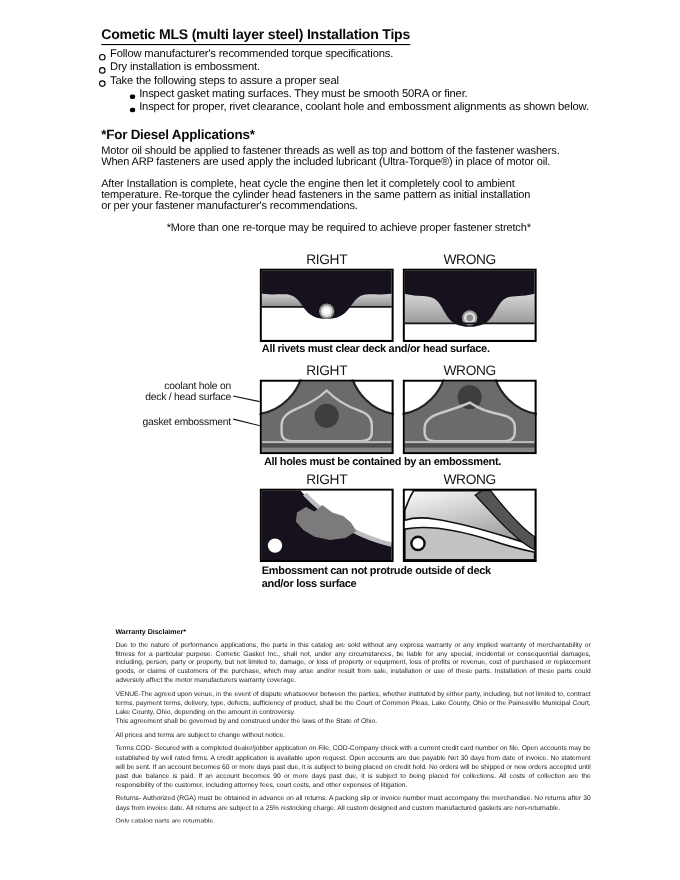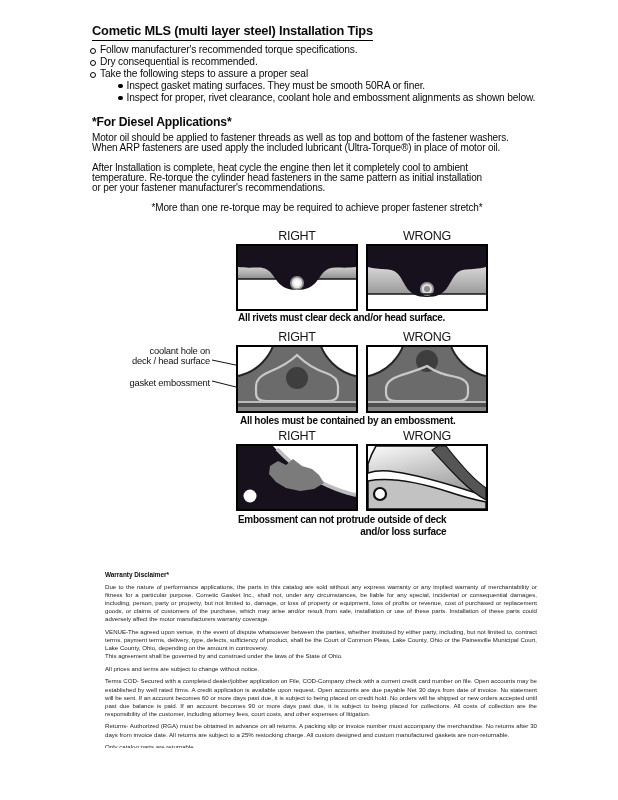--- a/index.html
+++ b/index.html
@@ -8,33 +8,33 @@
     font-family:"Liberation Sans",sans-serif;color:#0a0a0a;overflow:hidden;
   }
   .abs{position:absolute;}
   
   .title{
     left:92px;top:23px;font-size:12.8px;font-weight:bold;letter-spacing:-0.2px;
     border-bottom:1.6px solid #000;padding-bottom:2px;margin:0;
   }
   
   .bullets{left:90px;top:44px;width:470px;font-size:10.2px;letter-spacing:-0.15px;}
-  .b-row{display:flex;align-items:flex-start;line-height:12.1px;}
+  .b-row{display:flex;align-items:center;line-height:12.1px;}
   .b-row.sub{margin-left:28px;}
   .marker-o{width:4px;height:4px;border:1px solid #000;border-radius:50%;margin:3.5px 4px 0 0;flex:none;}
   .marker-f{width:4.5px;height:4.5px;background:#000;border-radius:50%;margin:3.5px 4px 0 0;flex:none;}
   
   .diesel-h{left:92px;top:115px;font-size:12.2px;font-weight:bold;letter-spacing:-0.2px;margin:0;}
   .body-p{
     left:92px;width:450px;font-size:10px;line-height:10.2px;letter-spacing:-0.15px;
     white-space:pre-line;margin:0;
   }
   
   .rw-label{width:122px;text-align:center;font-size:12.5px;letter-spacing:-0.3px;color:#161616;}
-  .caption{font-size:10px;font-weight:bold;letter-spacing:-0.3px;line-height:11.5px;white-space:pre-line;text-align:right;}
+  .caption{font-size:10px;font-weight:bold;letter-spacing:-0.3px;line-height:11.5px;white-space:pre-line;}
   .annot{
     width:100px;text-align:right;font-size:9.4px;line-height:9.8px;
     letter-spacing:-0.2px;white-space:pre-line;color:#111;
   }
   .panel{display:block;}
   
   .disclaimer{left:105px;top:571px;width:432px;text-align:justify;}
   .disc-h{font-size:6.4px;font-weight:bold;margin:0 0 5px 0;text-align:left;}
   .disc-p{font-size:6.1px;line-height:8.1px;margin:0 0 4.5px 0;white-space:pre-line;color:#1c1c1c;}
   .footer-code{left:388px;top:755px;font-size:13.5px;letter-spacing:0.2px;color:#111;}
@@ -46,21 +46,21 @@
 
   <h1 class="abs title">Cometic MLS (multi layer steel) Installation Tips</h1>
 
   <div class="abs bullets">
     <div class="b-row">
       <span class="marker-o"></span>
       <span>Follow manufacturer's recommended torque specifications.</span>
     </div>
     <div class="b-row">
       <span class="marker-o"></span>
-      <span>Dry consequential is recommended.</span>
+      <span>Dry installation is embossment.</span>
     </div>
     <div class="b-row">
       <span class="marker-o"></span>
       <span>Take the following steps to assure a proper seal</span>
     </div>
     <div class="b-row sub">
       <span class="marker-f"></span>
       <span>Inspect gasket mating surfaces.  They must be smooth 50RA or finer.</span>
     </div>
     <div class="b-row sub">

